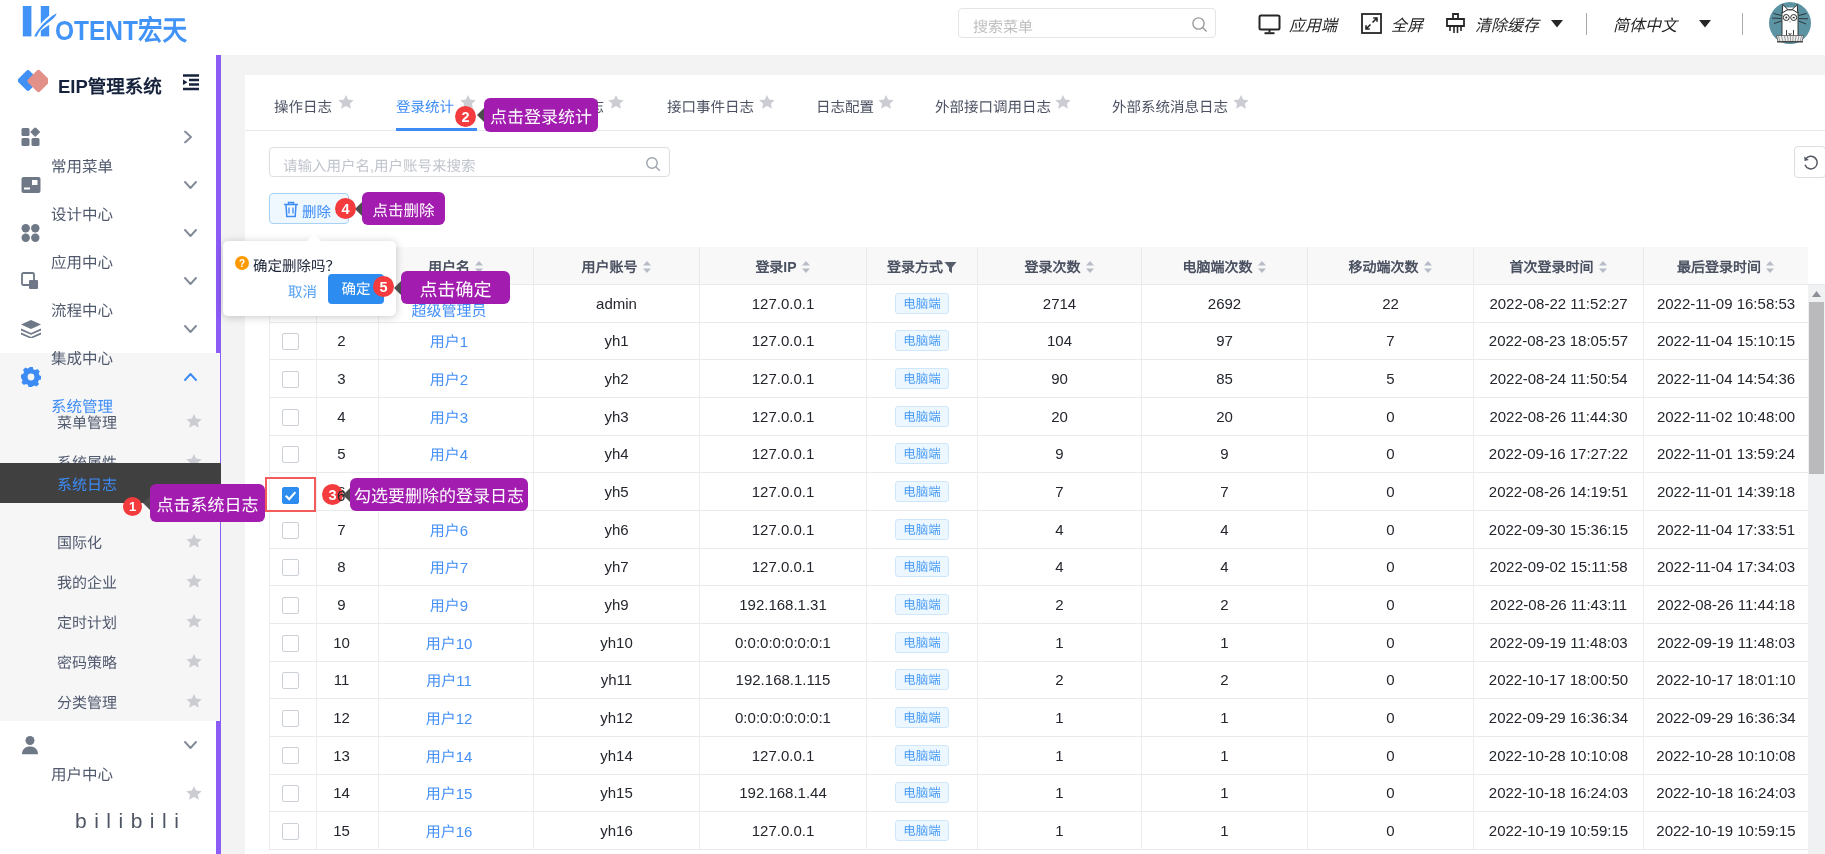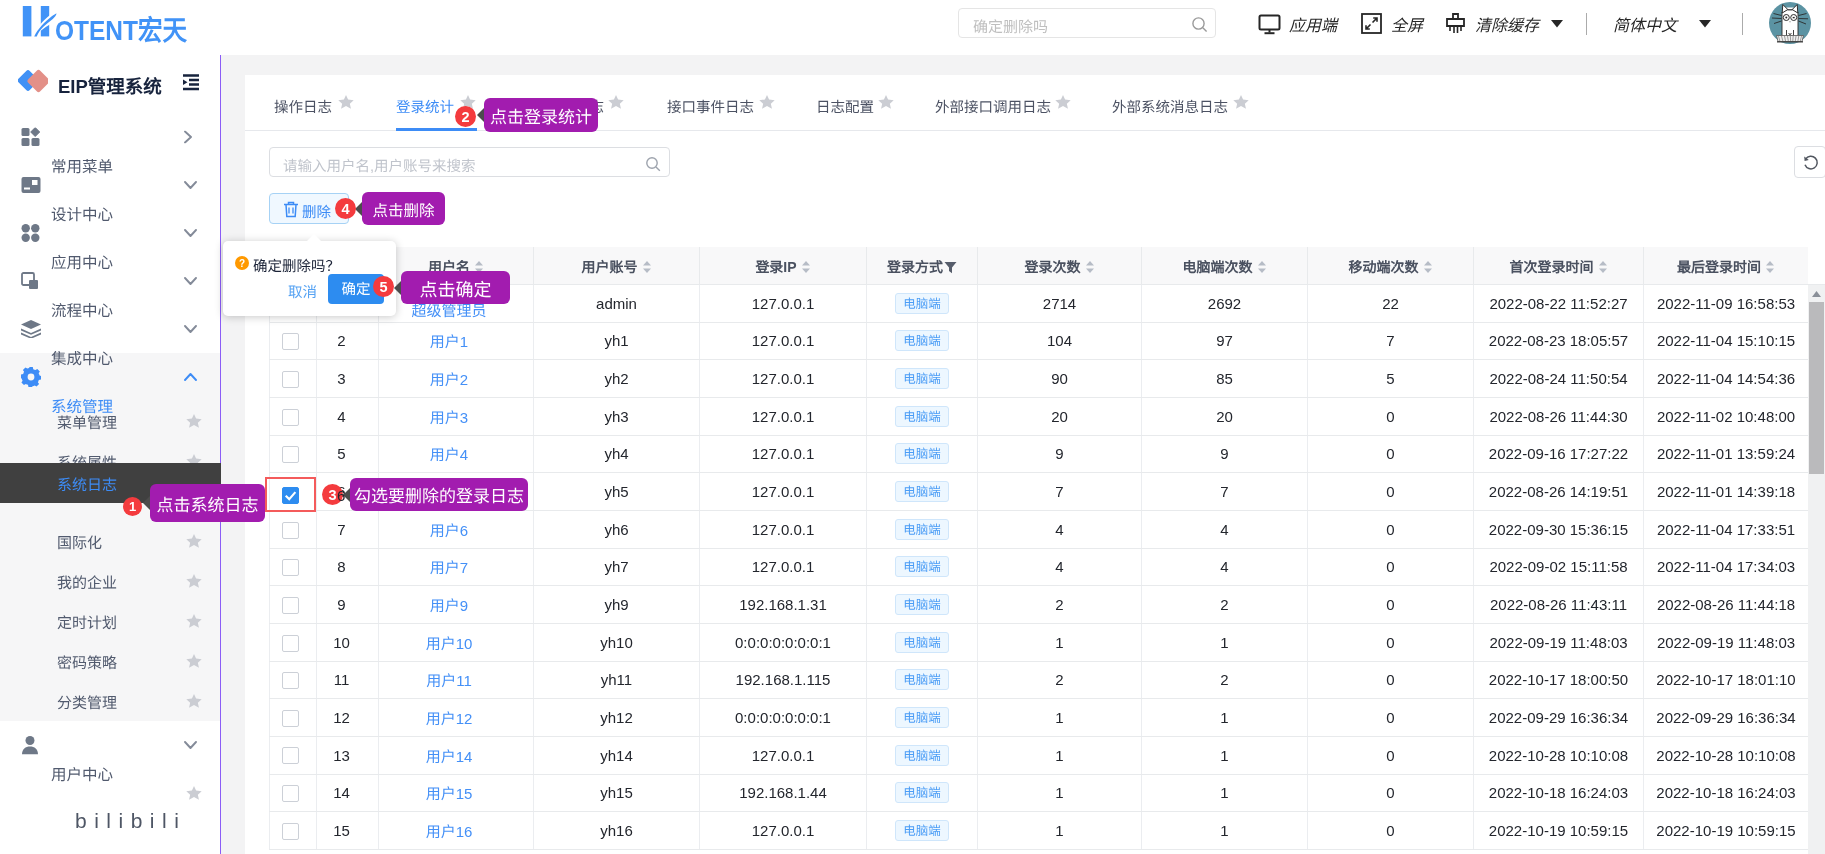--- a/index.html
+++ b/index.html
@@ -5,21 +5,21 @@
 html,body{width:1825px;height:854px;overflow:hidden;font-family:"Liberation Sans",sans-serif;background:#fff;}
 .abs{position:absolute;}
 
 #hdr{position:absolute;left:0;top:0;width:1825px;height:55px;background:#fff;z-index:5;}
 #logotxt{position:absolute;left:55px;top:8px;font-size:28px;font-weight:700;color:#4193f7;transform:scaleX(0.875);transform-origin:0 0;letter-spacing:0px;}
 #hsearch{position:absolute;left:958px;top:8px;width:258px;height:30px;border:1px solid #e5e5e5;border-radius:4px;}
 #hsearch span{position:absolute;left:14px;top:6px;font-size:15px;color:#bfbfbf;}
 .hicon{position:absolute;top:0;height:47px;display:flex;align-items:center;color:#262626;font-size:16px;font-style:italic;}
 .vsep{position:absolute;top:13px;width:1px;height:22px;background:#ababab;}
 
-#side{position:absolute;left:0;top:55px;width:221px;height:799px;background:#fff;border-right:1px solid #8b5cf6;z-index:4;padding-left:38px;}
+#side{position:absolute;left:0;top:55px;width:221px;height:799px;background:#fff;border-right:5px solid #8b5cf6;z-index:4;padding-left:38px;}
 #eip{position:absolute;left:58px;top:17px;font-size:18.5px;font-weight:700;color:#17233d;}
 .mi{position:absolute;left:0;width:221px;height:48px;}
 .mi .txt{position:absolute;left:51px;top:50%;transform:translateY(-50%);font-size:15.5px;color:#515a6e;margin-top:28px;}
 .mi svg.ic{position:absolute;left:21px;top:50%;transform:translateY(-50%);}
 .chev{position:absolute;left:184px;top:50%;transform:translateY(-50%);}
 #subwrap{position:absolute;left:0;top:298px;width:220px;height:368px;background:#f6f6f7;}
 .smi{position:absolute;left:0;width:221px;height:40px;}
 .smi .txt{position:absolute;left:57px;top:50%;transform:translateY(-50%);font-size:15px;color:#515a6e;}
 .star{position:absolute;width:16px;height:15px;background:#cbcdd3;clip-path:polygon(50% 0%,63% 30%,98% 35%,74% 58%,81% 92%,50% 74%,19% 92%,26% 58%,2% 35%,37% 30%);}
 
@@ -69,21 +69,21 @@
 
 <div id="hdr">
   <svg class="abs" style="left:22px;top:6px" width="38" height="31" viewBox="0 0 38 31">
     <rect x="0.8" y="0" width="8.6" height="30.4" fill="#4193f7"></rect>
     <rect x="18.8" y="0" width="8.4" height="30.4" fill="#4193f7"></rect>
     <path d="M10.5 30.4 C14.5 22.5 20.5 14.5 28.5 8.8 L32.5 15.6 C24.5 20.5 16.6 25.5 13.4 30.4 Z" fill="#fff"></path>
     <path d="M12.2 30.4 C16 23 22.5 15.8 29.8 10.3 C31.8 8.8 33.6 7.8 34.6 7.5 C34.2 9.2 32.8 11.2 30.8 12.9 C24 18 17.3 23.6 14.8 30.4 Z" fill="#4193f7"></path>
   </svg>
   <div id="logotxt">OTENT宏天</div>
   <div id="hsearch">
-      <span>确定删除吗</span>
+      <span>搜索菜单</span>
     <svg class="abs" style="left:232px;top:7px" width="17" height="17" viewBox="0 0 17 17">
         <circle cx="7.5" cy="7.5" r="5.6" fill="none" stroke="#9a9a9a" stroke-width="1.4"></circle>
         <path d="M11.8 11.8 L15.6 15.6" stroke="#9a9a9a" stroke-width="1.4"></path>
       </svg>
   </div>
   <svg class="abs" style="left:1258px;top:13px" width="23" height="23" viewBox="0 0 23 23">
       <rect x="1.5" y="2.5" width="20" height="14" rx="1.5" fill="none" stroke="#262626" stroke-width="2"></rect>
       <path d="M11.5 16.5 L11.5 19.5" stroke="#262626" stroke-width="2"></path>
       <path d="M6.5 20.2 H16.5" stroke="#262626" stroke-width="2"></path>
     </svg>

